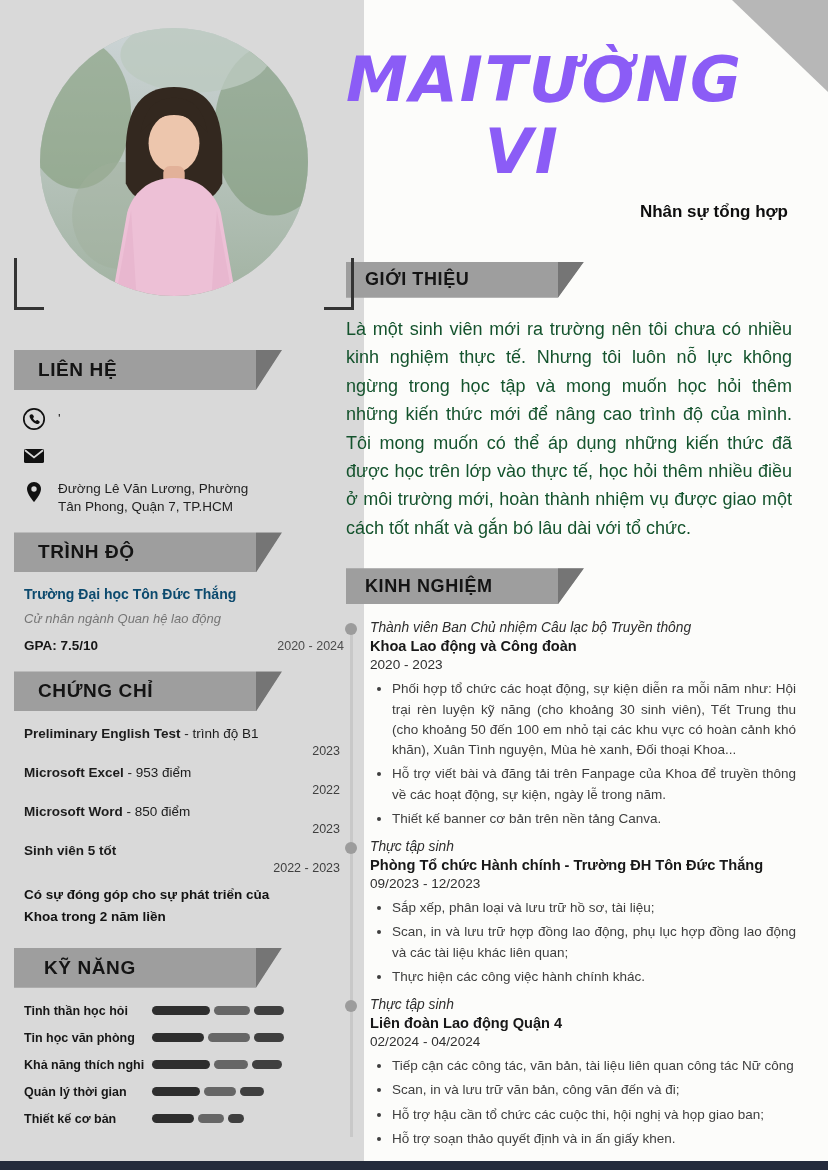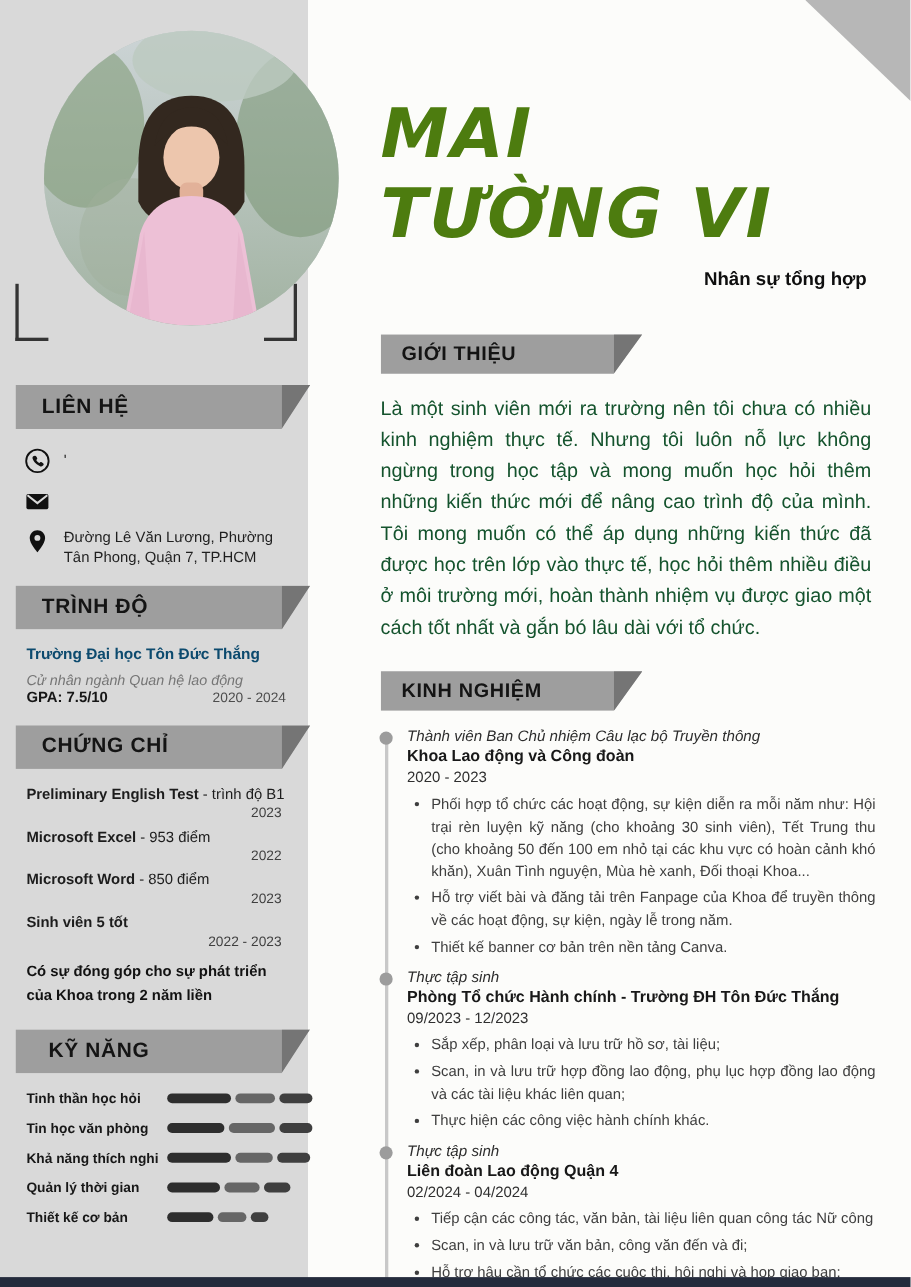--- a/index.html
+++ b/index.html
@@ -12,21 +12,21 @@
     height: 1170px;
     margin: 0 auto;
     background: #fcfcfa;
     overflow: hidden;
   }
 
   
   .sidebar {
     position: absolute;
     left: 0; top: 0;
-    width: 280px; height: 1170px;
+    width: 364px; height: 1170px;
     background: #d9d9d9;
     padding-top: 350px;
   }
   .photo-frame {
     position: absolute;
     top: 28px; left: 40px;
     width: 268px; height: 268px;
     border-radius: 50%;
     overflow: hidden;
     z-index: 2;
@@ -65,21 +65,21 @@
   .c-row { display: flex; align-items: center; gap: 12px; margin-bottom: 11px; min-height: 26px; }
   .c-row.addr { align-items: flex-start; }
   .c-icon { width: 24px; height: 24px; flex: none; }
   .c-icon svg { display: block; width: 24px; height: 24px; }
   .c-text { font-size: 13.5px; color: #1f1f1f; line-height: 1.35; max-width: 215px; }
 
   
   .edu { padding: 14px 20px 0 24px; }
   .edu-school { font-weight: 700; font-size: 14px; color: #0c4a6e; }
   .edu-degree { font-style: italic; font-size: 13px; color: #757575; margin-top: 9px; }
-  .edu-row { display: flex; justify-content: space-between; align-items: flex-end; }
+  .edu-row { display: flex; justify-content: space-between; align-items: flex-end; margin-top: 12px; }
   .edu-gpa { font-weight: 700; font-size: 13.5px; color: #161616; }
   .edu-years { font-size: 12.5px; color: #4d4d4d; }
 
   
   .g-edu   { margin-top: 16px; }
   .g-cert  { margin-top: 18px; }
   .g-skill { margin-top: 20px; padding-left: 30px; }
   .certs { padding: 15px 16px 0 24px; }
   .cert { margin-bottom: 7px; }
   .cert-line { font-size: 13.5px; color: #1c1c1c; }
@@ -96,29 +96,29 @@
 
   
   .main { position: absolute; left: 312px; top: 0; width: 516px; height: 1170px; }
   .corner {
     position: absolute; top: 0; right: 0;
     width: 96px; height: 92px;
     background: #b7b7b7;
     clip-path: polygon(0 0, 100% 0, 100% 100%);
   }
   .name {
-    margin: 86px 0 0 34px;
-    display: flex; flex-direction: column;
+    margin: 44px 0 0 34px;
+    display: flex; flex-direction: row;
     font-family: "DejaVu Sans", sans-serif;
     font-style: italic;
     font-weight: 800;
     font-size: 62px;
     line-height: 1.16;
     letter-spacing: 2px;
-    color: #4d7c0f;
+    color: #8b5cf6;
   }
   .subtitle {
     margin: 14px 40px 0 0;
     text-align: right;
     font-size: 17px;
     font-weight: 700;
     color: #0e0e0e;
   }
   .m-banner { width: 238px; height: 36px; margin-left: 34px; font-size: 18px; padding-left: 19px; }
   .m-banner.first  { margin-top: 40px; }

